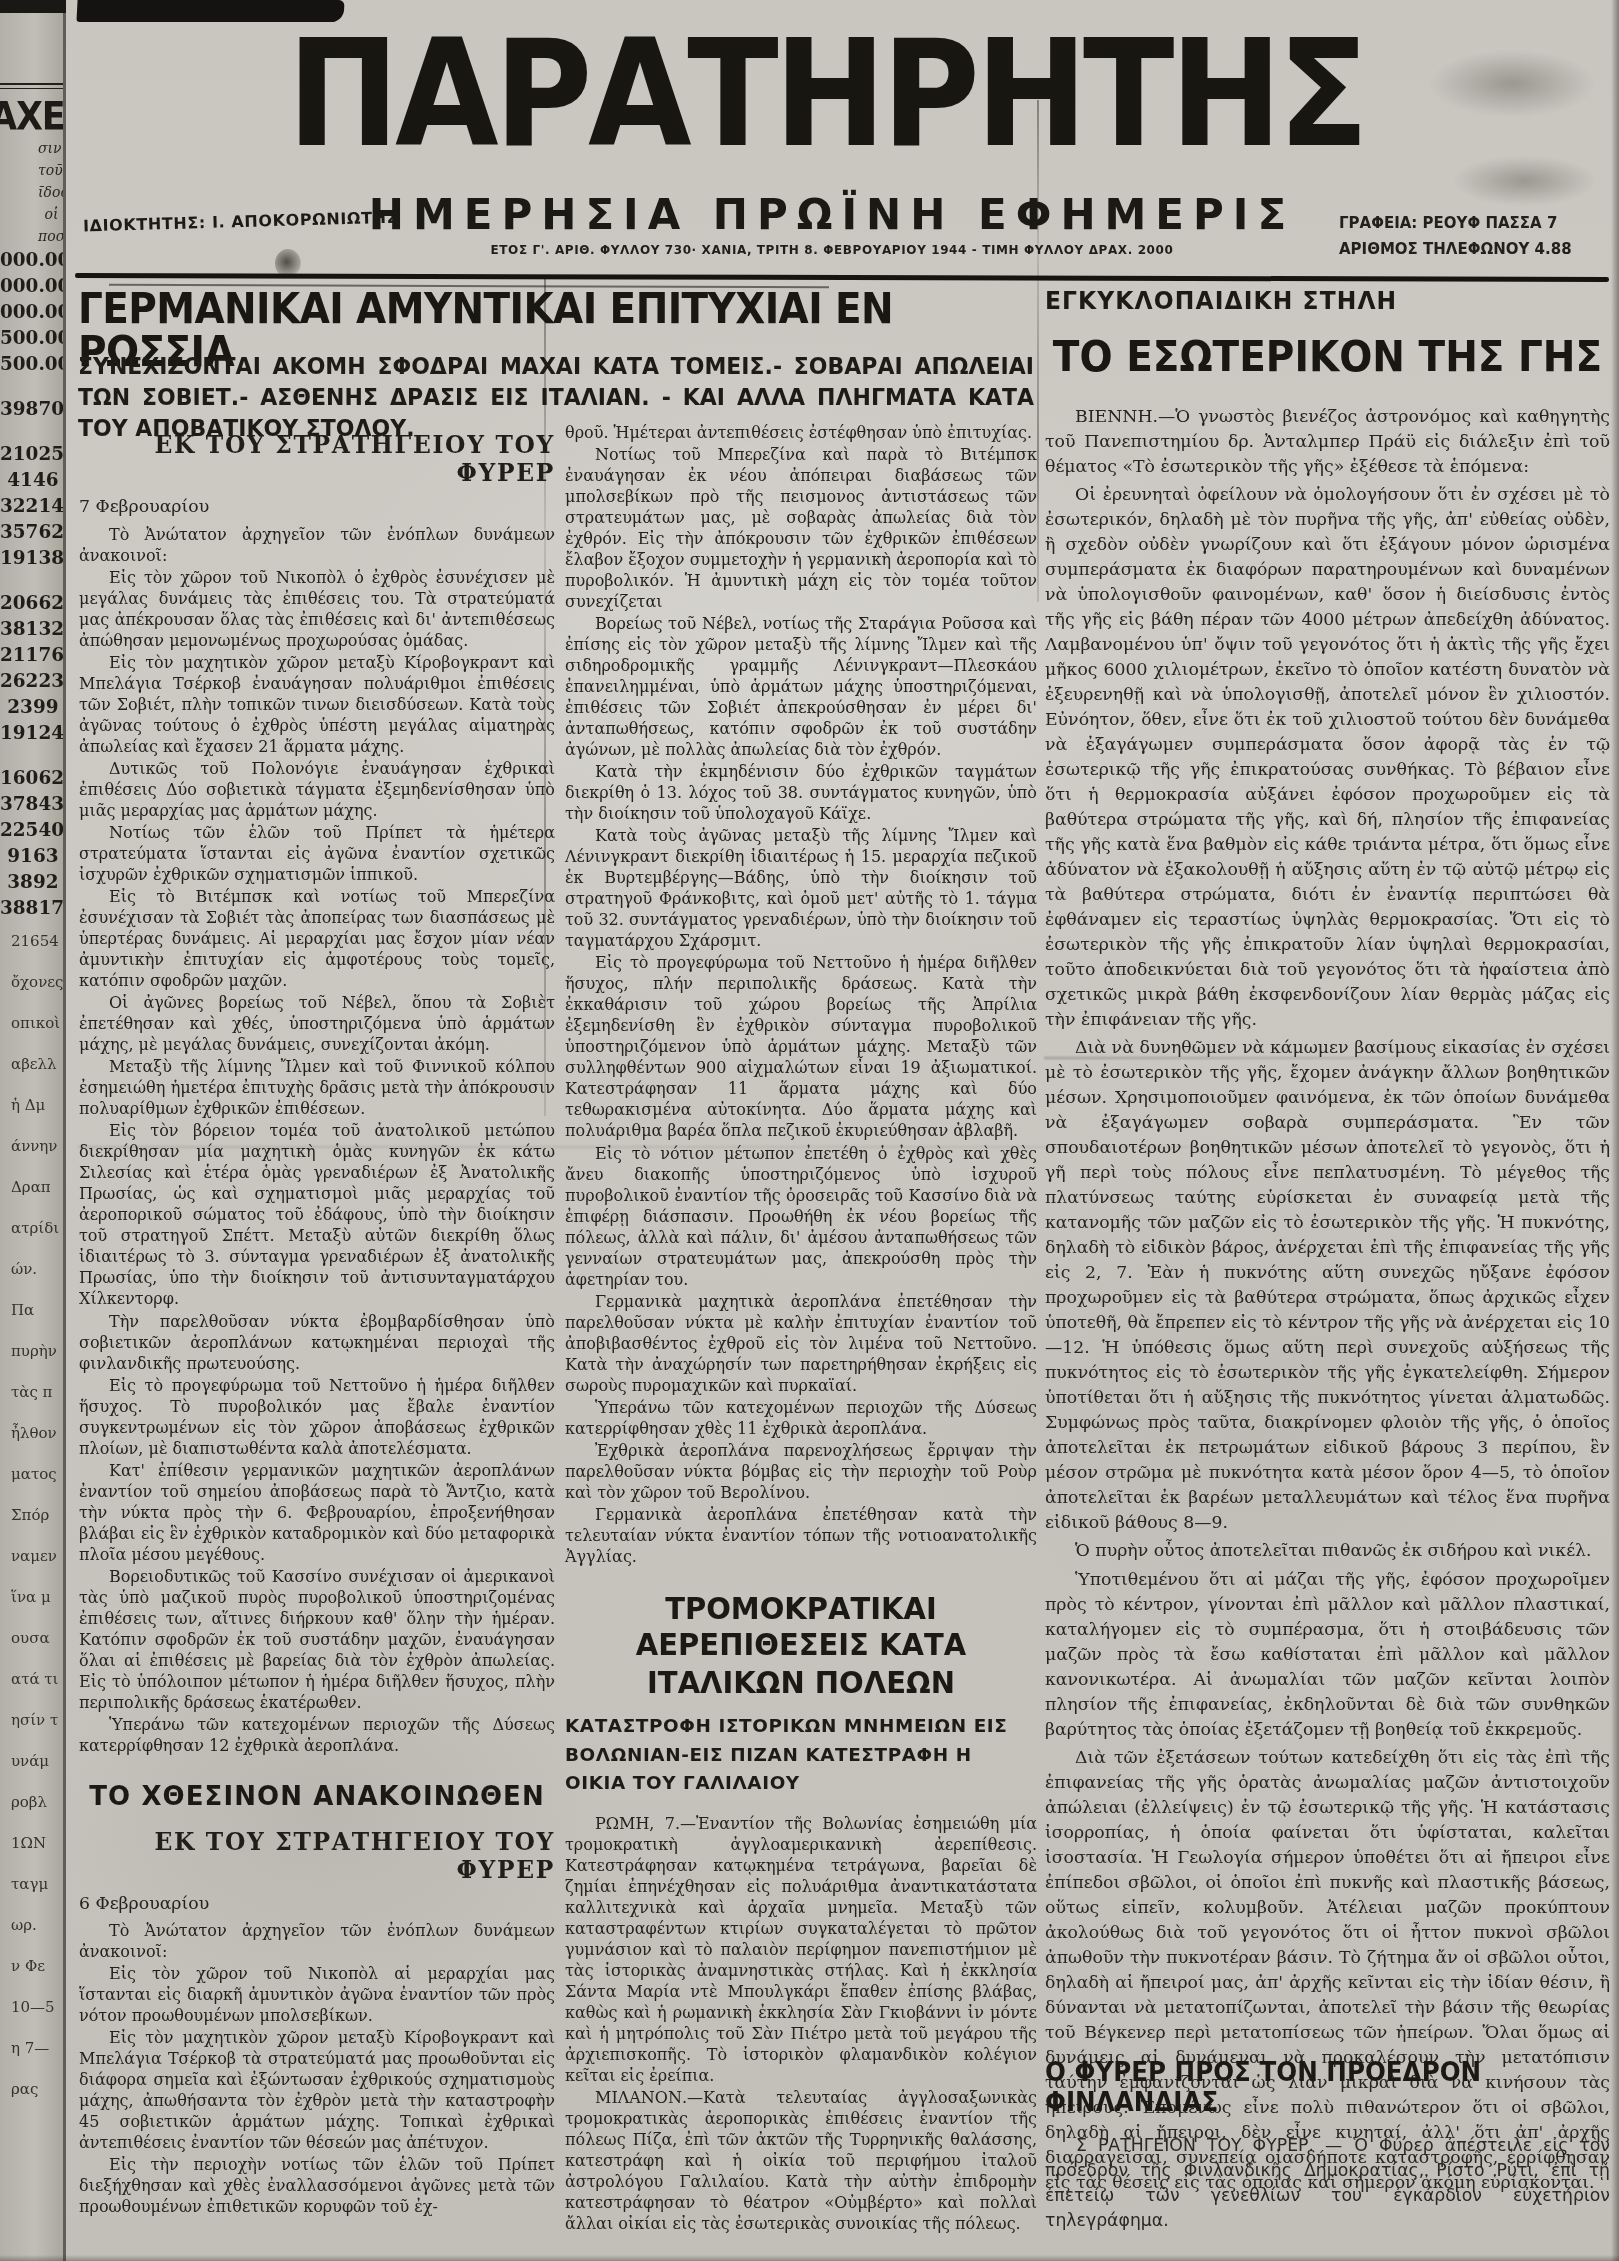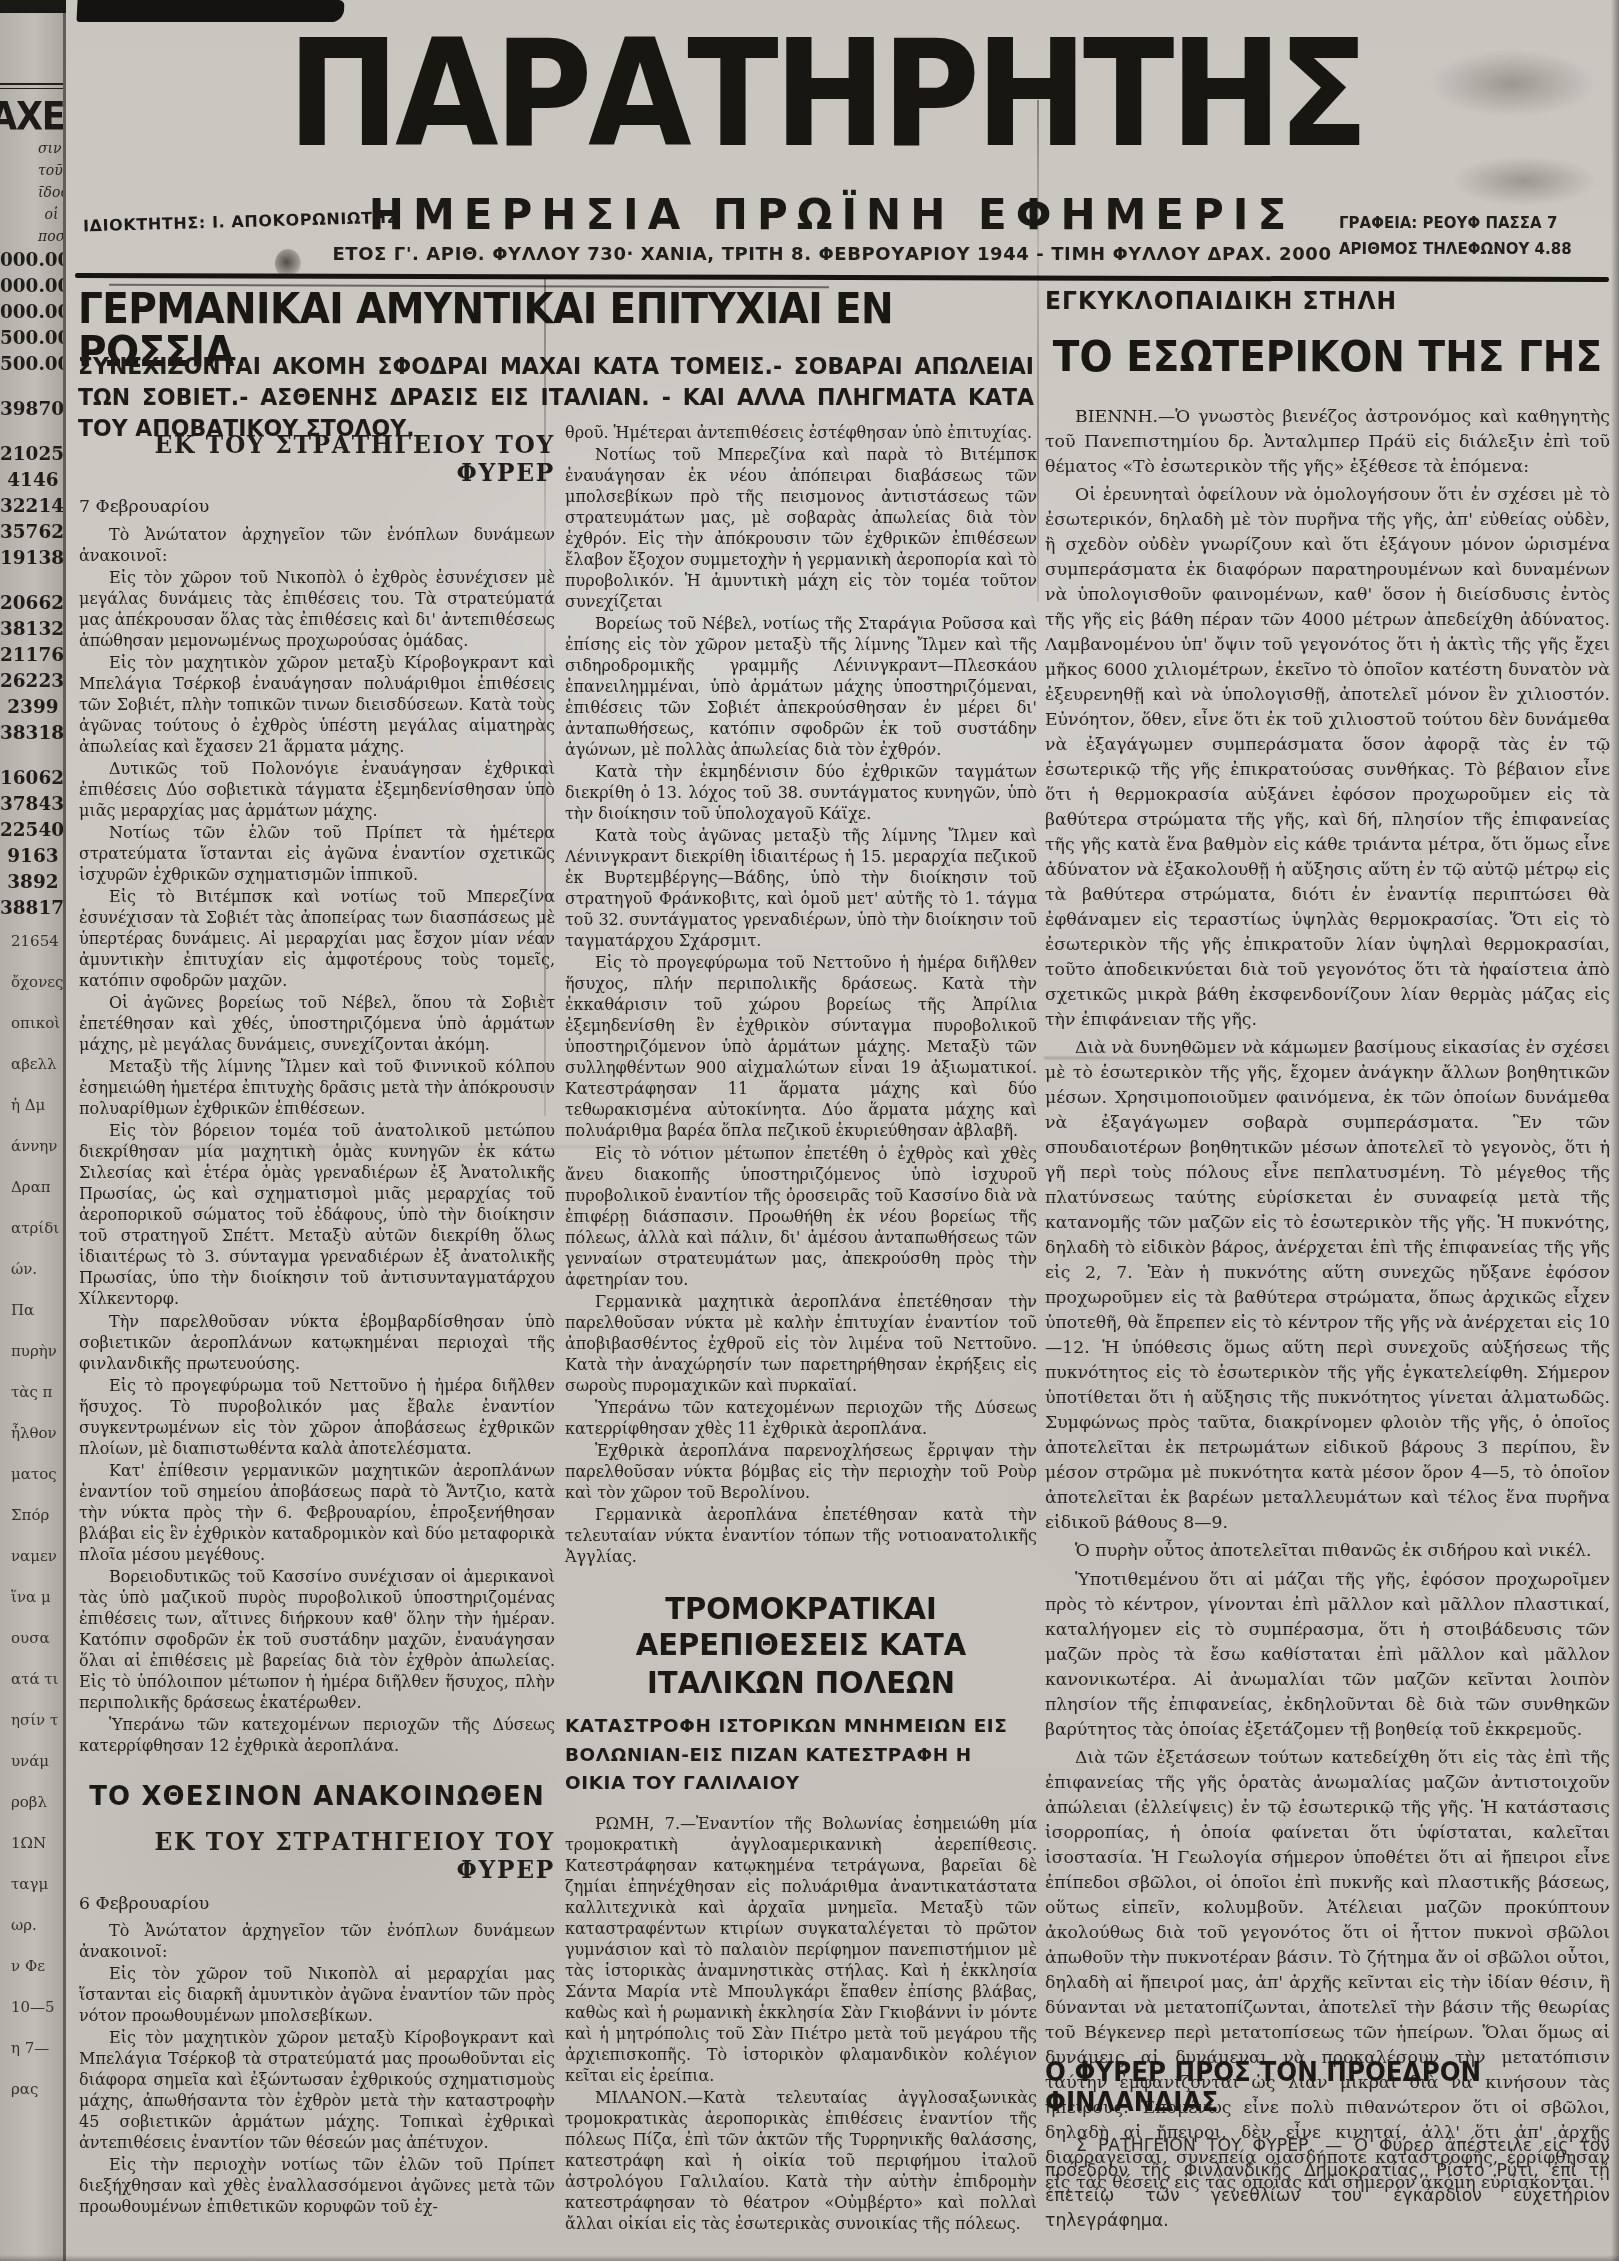--- a/index.html
+++ b/index.html
@@ -43,21 +43,21 @@
   .edge-right{right:0;top:0;width:7.8px;height:2261px;background:linear-gradient(270deg,rgba(40,38,33,.45),rgba(40,38,33,0));}
   .edge-bottom{left:0;bottom:0;width:1619px;height:5.6px;background:linear-gradient(0deg,rgba(40,38,33,.35),rgba(40,38,33,0));}
   
   .owner{left:83px;top:212px;font-family:"DejaVu Sans",sans-serif;font-weight:800;font-size:16px;letter-spacing:0.6px;transform:rotate(-1.6deg);color:#1c1a16;}
   .mast-title{left:240px;top:21px;width:1172px;text-align:center;
     font-family:"DejaVu Sans",sans-serif;font-weight:900;font-size:134px;line-height:1;
     letter-spacing:-4.5px;transform:scaleY(1.1);transform-origin:top;color:#181611;}
   .mast-sub{left:313px;top:189px;width:1038px;text-align:center;
     font-family:"DejaVu Sans",sans-serif;font-weight:800;font-size:42px;letter-spacing:9px;transform:scaleY(1.02);transform-origin:top;color:#1b1914;}
   .mast-date{left:313px;top:243px;width:1038px;text-align:center;
-    font-family:"DejaVu Sans",sans-serif;font-weight:700;font-size:18px;letter-spacing:0.6px;color:#201e18;}
+    font-family:"DejaVu Sans",sans-serif;font-weight:700;font-size:12px;letter-spacing:0.6px;color:#201e18;}
   .mast-offices{left:1339px;top:210px;width:271px;font-family:"DejaVu Sans",sans-serif;font-weight:800;font-size:15px;line-height:26px;color:#22201a;}
   .mast-rule{left:75px;top:275px;width:1534px;height:4.5px;background:#16140f;border-radius:2.2px;transform:rotate(.15deg);}
   .mast-rule-echo{left:109px;top:285px;width:720px;height:1.7px;background:rgba(22,20,15,.55);transform:rotate(.2deg);}
   
   .lead-head{left:78px;top:287px;width:956px;
     font-family:"DejaVu Sans",sans-serif;font-weight:900;font-size:39px;line-height:1.02;letter-spacing:-0.6px;
     transform:scaleY(1.08);transform-origin:top;color:#191712;}
   .lead-sub{left:78px;top:351px;width:956px;
     font-family:"DejaVu Sans",sans-serif;font-weight:800;font-size:22px;line-height:1.38;letter-spacing:0px;
     text-align:justify;transform:scaleY(1.03);transform-origin:top;color:#1d1b15;}
@@ -106,21 +106,21 @@
         <div class="frag-num">4146</div>
         <div class="frag-num">32214</div>
         <div class="frag-num">35762</div>
         <div class="frag-num">19138</div>
         <div class="frag-num spacer"></div>
         <div class="frag-num">20662</div>
         <div class="frag-num">38132</div>
         <div class="frag-num">21176</div>
         <div class="frag-num">26223</div>
         <div class="frag-num">2399</div>
-        <div class="frag-num">38318</div>
+        <div class="frag-num">19124</div>
         <div class="frag-num spacer"></div>
         <div class="frag-num">16062</div>
         <div class="frag-num">37843</div>
         <div class="frag-num">22540</div>
         <div class="frag-num">9163</div>
         <div class="frag-num">3892</div>
         <div class="frag-num">38817</div>
       </div>
     <div class="strip-lower">
         <div class="frag-txt">21654</div>

